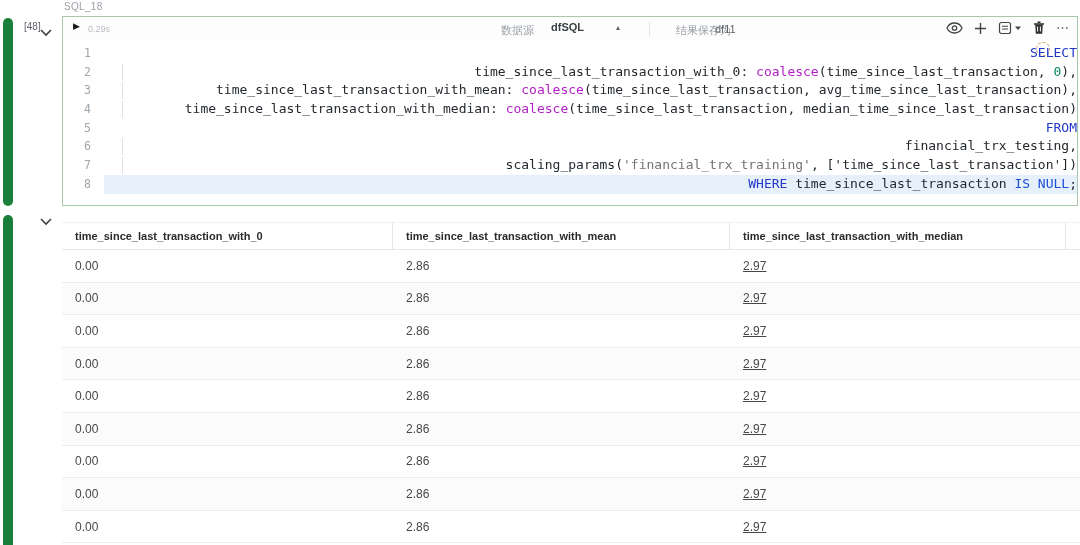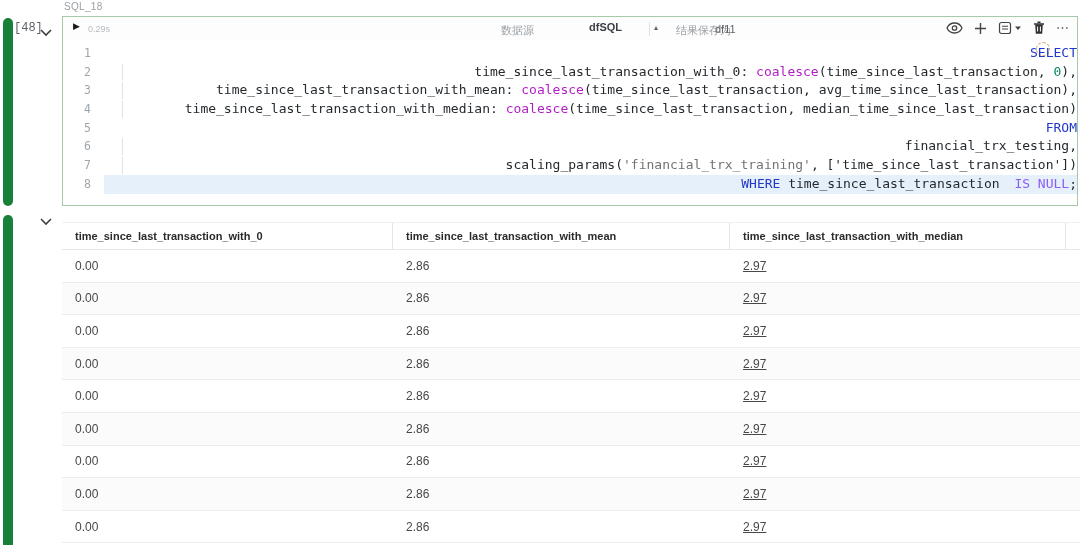--- a/index.html
+++ b/index.html
@@ -4,35 +4,35 @@
 <style>
   * { margin:0; padding:0; box-sizing:border-box; }
   html,body { width:1080px; height:545px; overflow:hidden; background:#fff;
               font-family:"Liberation Sans", sans-serif; }
   .screen { position:relative; width:1080px; height:545px; background:#fff; }
 
   
   .rail-bar { position:absolute; left:3px; width:10px; background:#188038; }
   .rail-bar.top { top:18px; height:188px; border-radius:6px; }
   .rail-bar.bottom { top:215px; height:330px; border-radius:6px 6px 0 0; }
-  .exec-count { position:absolute; left:14px; top:21px; font-size:12px; color:#5f6368;font-family:Liberation Mono, monospace; }
+  .exec-count { position:absolute; left:24px; top:21px; font-size:10px; color:#5f6368; }
   .chev { position:absolute; left:40px; cursor:pointer; }
   .chev.c1 { top:23px; } .chev.c2 { top:212px; }
 
   
   .cell-label { position:absolute; left:64px; top:1px; font-size:10px; color:#9aa0a6; letter-spacing:.3px; }
   .cell { position:absolute; left:62px; top:16px; width:1016px; height:190px;
           border:1px solid #a8c8aa; background:#fff; }
 
   
   .toolbar { position:absolute; left:0; top:0; width:100%; height:24px; background:#fdfdfd; }
   .play { position:absolute; left:10px; top:4px; font-size:9px; color:#1a1a1a; cursor:pointer; }
   .runtime { position:absolute; left:25px; top:7px; font-size:9px; color:#b8bcc2; }
   .ds-label { position:absolute; left:438px; top:6px; font-size:11px; color:#9aa0a6; }
-  .ds-group { position:absolute; left:526px; top:4px; display:flex; align-items:center; gap:32px; cursor:pointer; }
+  .ds-group { position:absolute; left:488px; top:4px; display:flex; align-items:center; gap:32px; cursor:pointer; }
   .ds-value { font-size:11px; font-weight:bold; color:#3c4043; }
   .ds-caret { font-size:8px; color:#5f6368; }
   .tb-div { position:absolute; left:586px; top:5px; width:1px; height:14px; background:#e3e3e3; }
   .save-label { position:absolute; left:595px; top:6px; font-size:11px; color:#9aa0a6;margin-left:18px; }
   .save-value { position:absolute; left:652px; top:6px; font-size:11px; color:#5f6368; }
   .tb-icons { position:absolute; right:8px; top:4px; display:flex; align-items:center; gap:11px; }
   .tb-icons .ic { display:flex; align-items:center; cursor:pointer; }
   .more-dots { font-size:13px; color:#444; line-height:14px; }
   .ai-circle { position:absolute; right:27px; top:25px; width:14px; height:14px;
                border:1.5px dashed #d29a63; border-radius:50%; cursor:pointer; }
@@ -40,21 +40,21 @@
   
   .code { position:absolute; left:0; top:27px; width:100%;
           font-family:"DejaVu Sans Mono", monospace; font-size:13px; }
   .cl { display:flex; height:18.7px; line-height:18.7px; white-space:pre; }
   .ln { width:28px; flex:none; text-align:right; color:#9fa6ad; font-size:11.5px; }
   .ct { margin-left:13px; flex:1; position:relative; color:#222;text-align:right; }
   .cl.hl .ct { background:#e6f0fa; }
   .ct.guide::before { content:""; position:absolute; left:18px; top:1px; bottom:1px;
                       border-left:1px solid #e0e2e5; }
   .tk-kw { color:#2138c8; } .tk-fn { color:#b21fc4; } .tk-num { color:#098658; }
-  .tk-str { color:#737373; } .tk-null { color:#8b5cf6;margin-left:7px; }
+  .tk-str { color:#737373; } .tk-null { color:#1d4ed8; }
   .tk-id, .tk-punct { color:#24292e; }
 
   
   .results { position:absolute; left:62px; top:222px; width:1018px; height:323px; overflow:hidden; }
   .rheader { display:flex; height:28px; border-top:1px solid #f1f1f1; border-bottom:1px solid #e7e7e7; }
   .hcell { display:flex; align-items:center; padding-left:13px; font-size:11px; font-weight:bold;
            color:#2b2b2b; border-right:1px solid #e5e5e5; cursor:pointer; }
   .hcell.w1{width:331px;} .hcell.w2{width:337px;} .hcell.w3{width:336px;}
   .hspacer { flex:1; border-right:none; }
   .rrow { display:flex; height:32.6px; align-items:center; font-size:12px; color:#474747;

